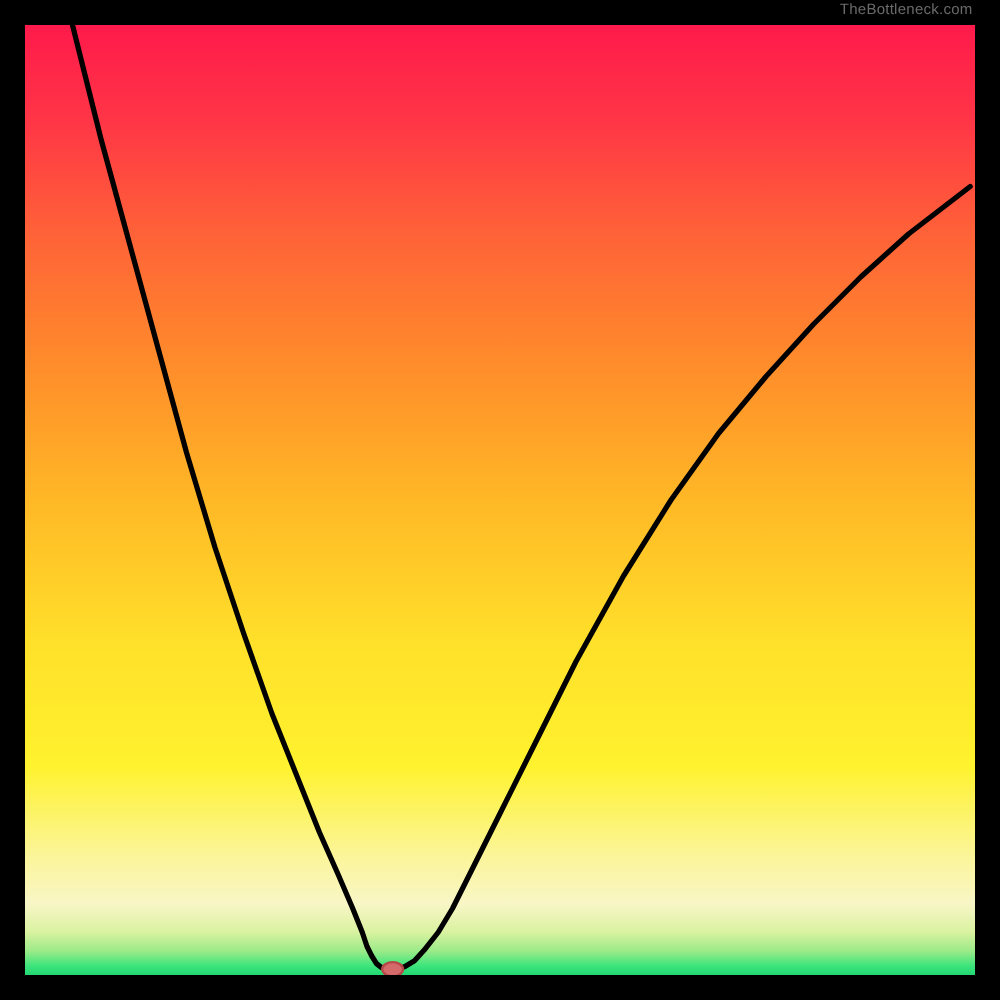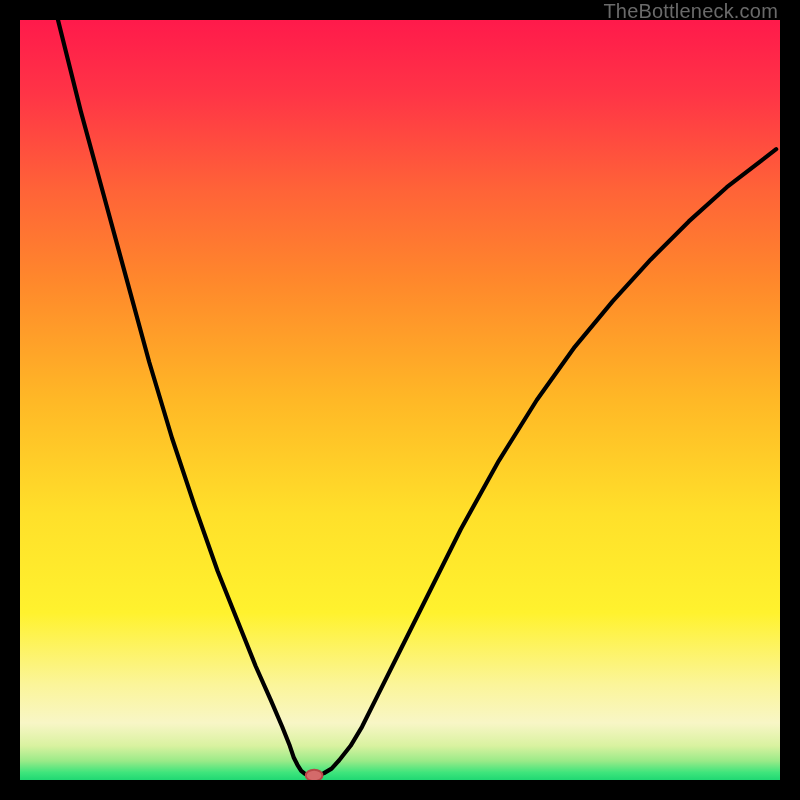--- a/index.html
+++ b/index.html
@@ -24,21 +24,21 @@
     left: 0;
     top: 0;
     width: 760px;
     height: 760px;
   }
   .watermark {
     position: absolute;
     top: 0px;
     right: 22px;
     color: #6a6a6a;
-    font-size: 20px;
+    font-size: 12px;
     font-weight: 400;
     z-index: 10;
     letter-spacing: 0.2px;
   }
   svg.curve {
     position: absolute;
     left: 0;
     top: 0;
     width: 760px;
     height: 760px;

